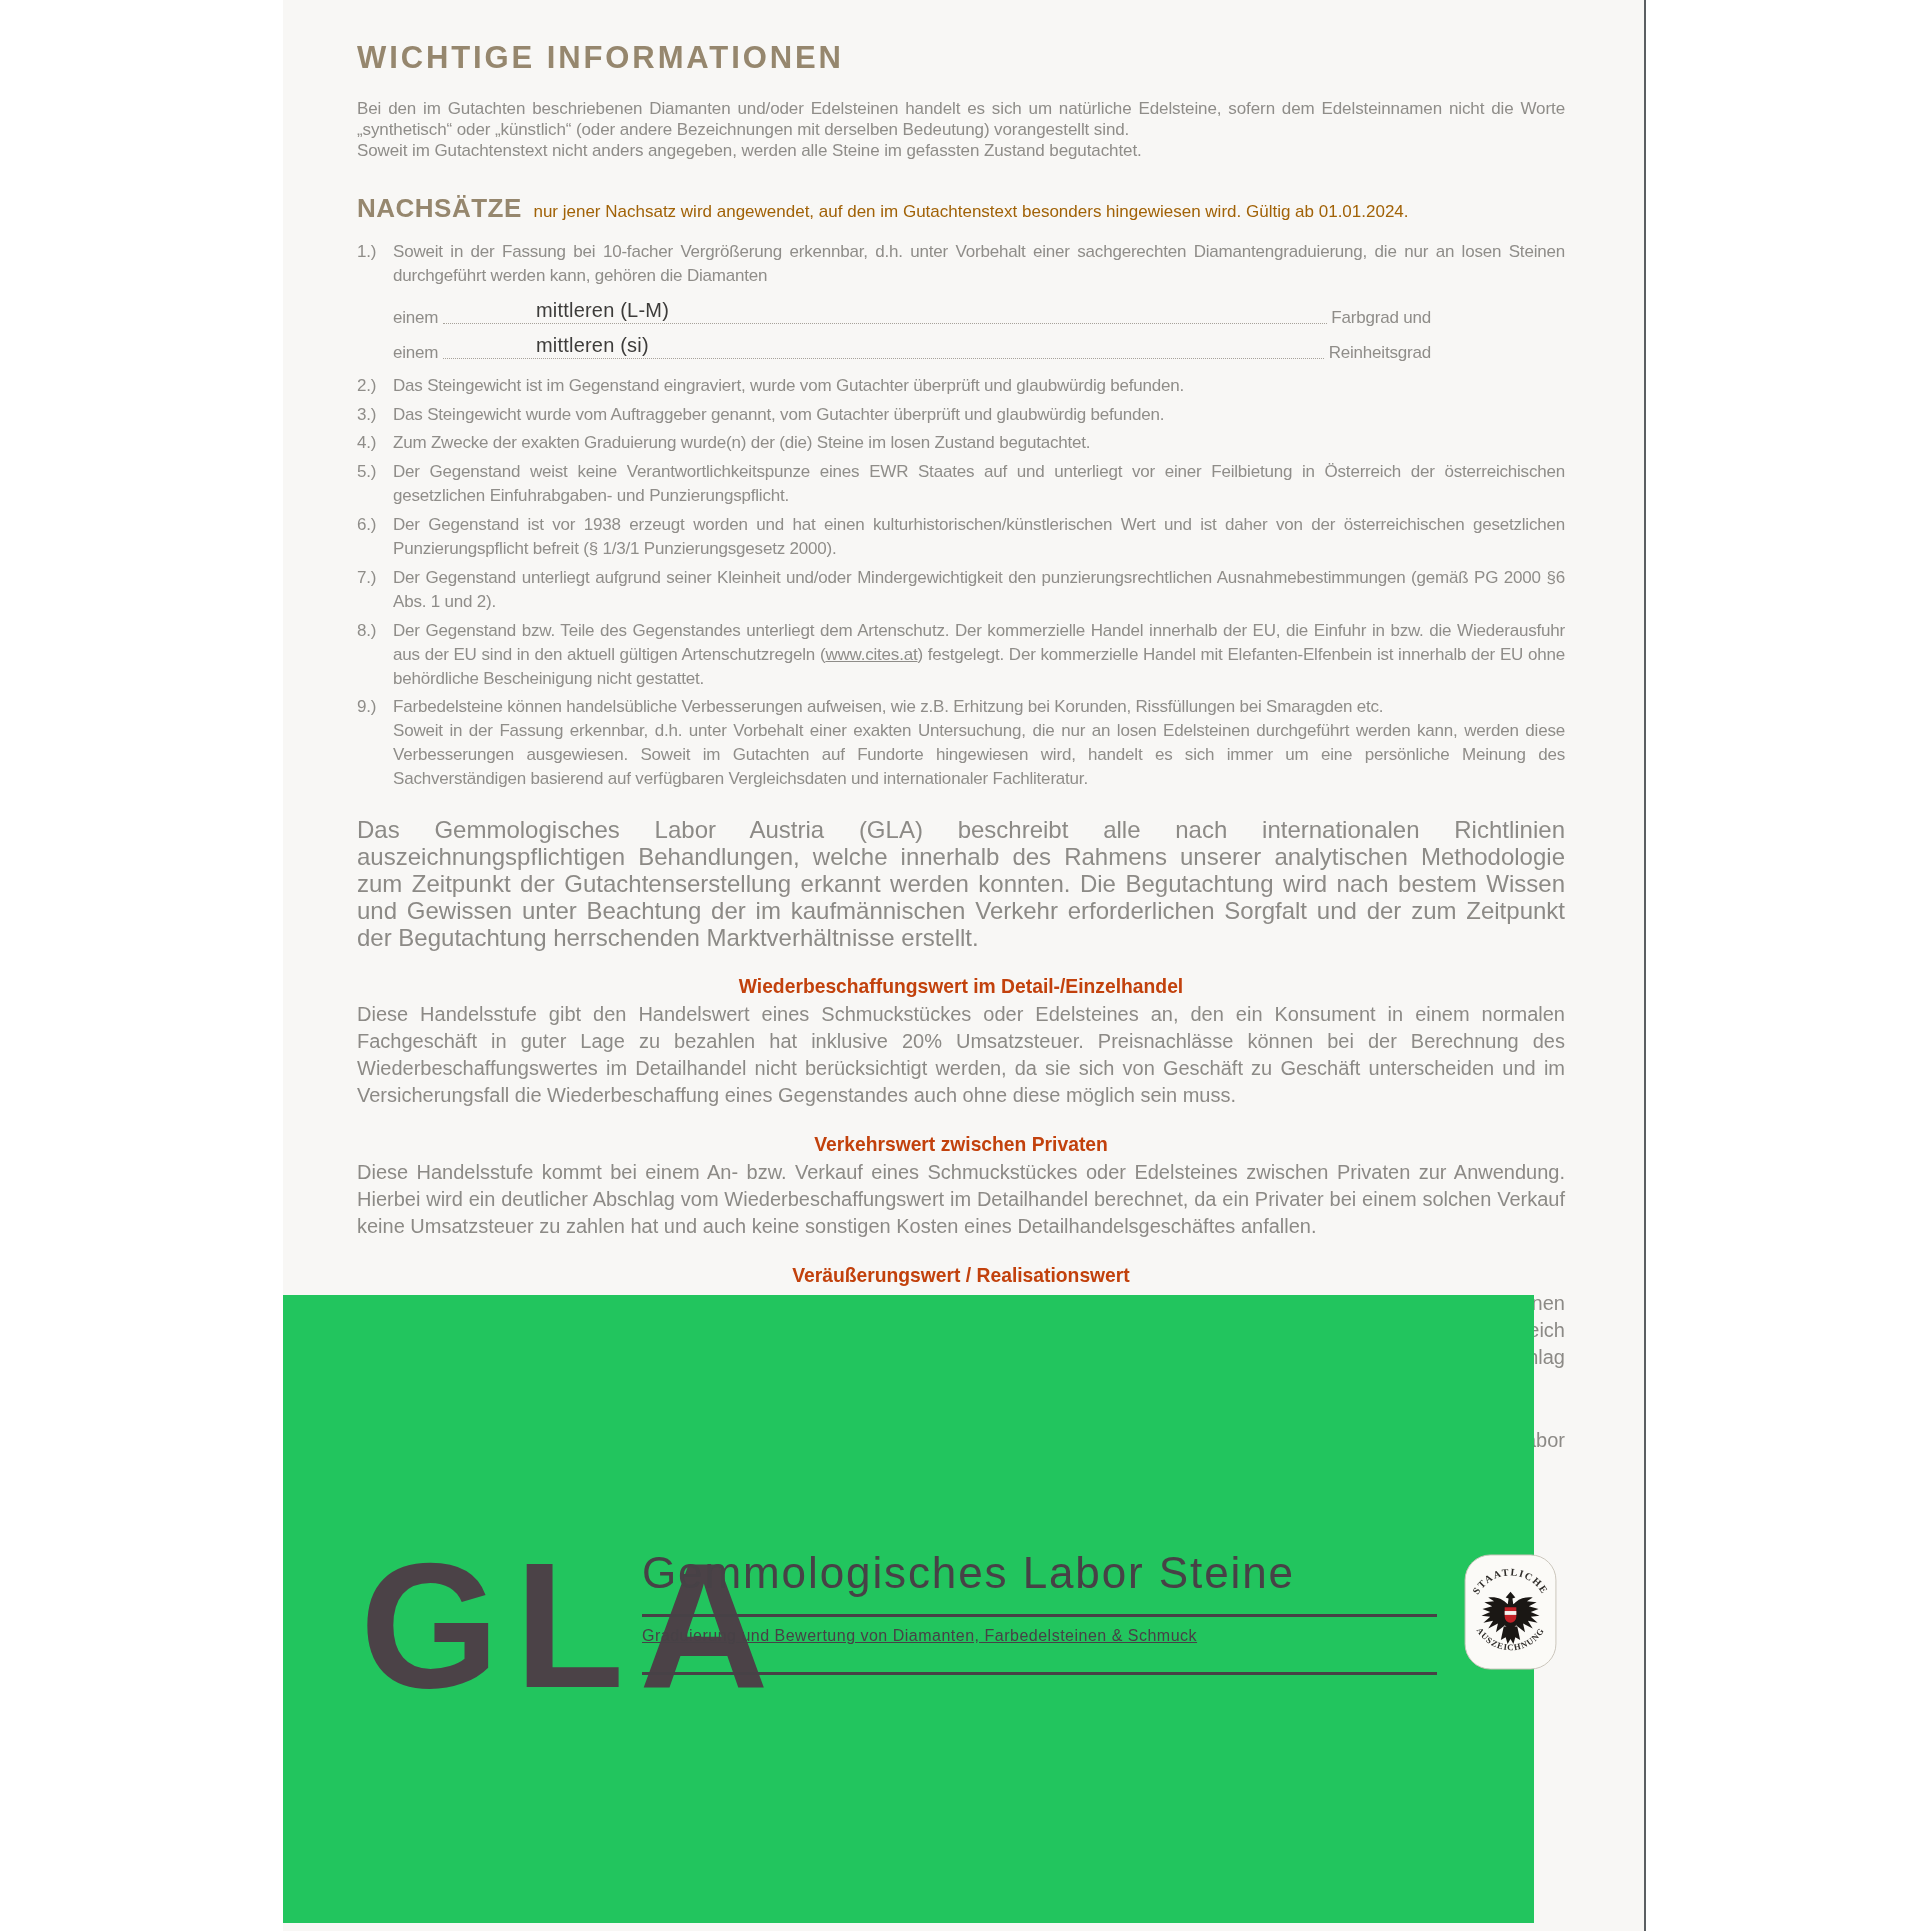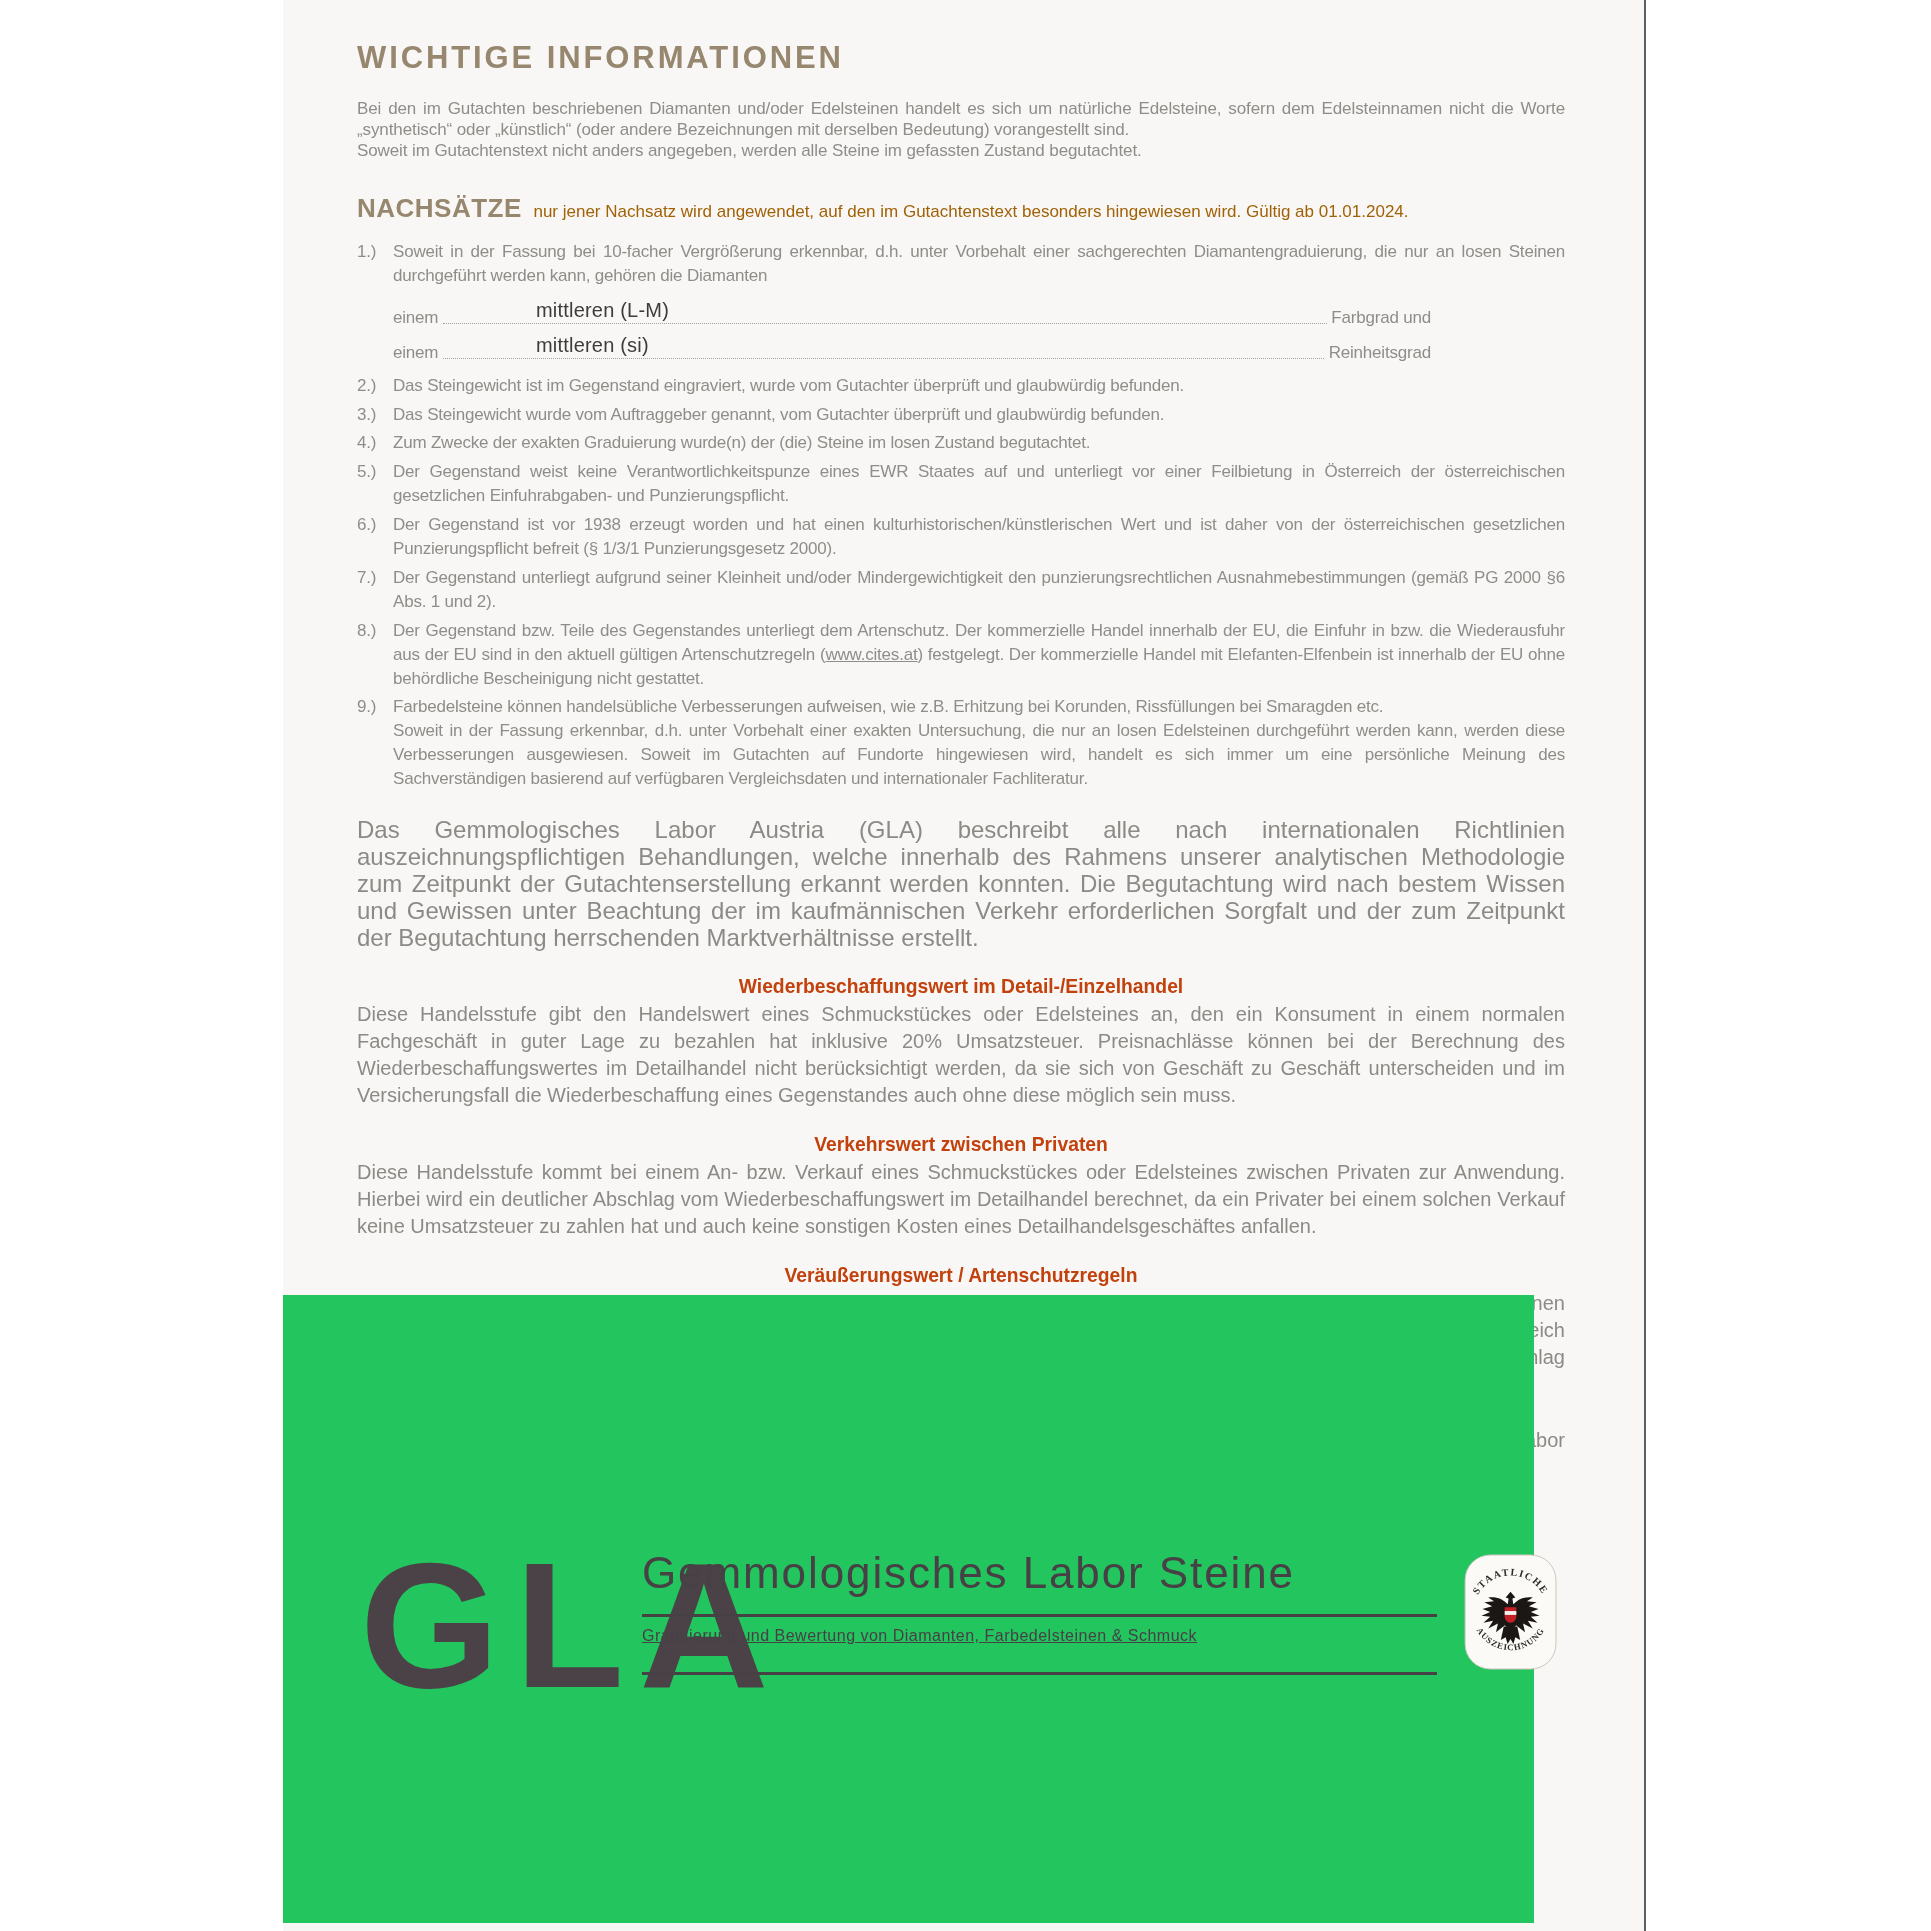--- a/index.html
+++ b/index.html
@@ -142,21 +142,21 @@
         <div class="section-h">Wiederbeschaffungswert im Detail-/Einzelhandel</div>
         <p class="section-b">Diese Handelsstufe gibt den Handelswert eines Schmuckstückes oder Edelsteines an, den ein Konsument in einem normalen Fachgeschäft in guter Lage zu bezahlen hat inklusive 20% Umsatzsteuer. Preisnachlässe können bei der Berechnung des Wiederbeschaffungswertes im Detailhandel nicht berücksichtigt werden, da sie sich von Geschäft zu Geschäft unterscheiden und im Versicherungsfall die Wiederbeschaffung eines Gegenstandes auch ohne diese möglich sein muss.</p>
       </div>
 
       <div class="section">
         <div class="section-h">Verkehrswert zwischen Privaten</div>
         <p class="section-b">Diese Handelsstufe kommt bei einem An- bzw. Verkauf eines Schmuckstückes oder Edelsteines zwischen Privaten zur Anwendung. Hierbei wird ein deutlicher Abschlag vom Wiederbeschaffungswert im Detailhandel berechnet, da ein Privater bei einem solchen Verkauf keine Umsatzsteuer zu zahlen hat und auch keine sonstigen Kosten eines Detailhandelsgeschäftes anfallen.</p>
       </div>
 
       <div class="section">
-        <div class="section-h">Veräußerungswert / Artenschutzregeln</div>
+        <div class="section-h">Veräußerungswert / Realisationswert</div>
         <p class="section-b">Dieser Wert wird angewendet bei einem Verkauf eines Schmuckstückes oder Edelsteines von einer Privatperson an einen erwerbsmäßigen Wiederverkäufer (z.B. Juwelier, Antiquitätenhändler). Hierbei muss beachtet werden, dass der Wiederverkäufer gleich bezahlt und damit auch sofort das Lagerrisiko übernimmt. Durch diese Nachteile wird bei dieser Handelsstufe ein signifikanter Abschlag vom Wiederbeschaffungswert im Detailhandel berechnet.</p>
       </div>
 
       <p class="closing">
         <span>Bei Verwendung des Gutachtens für einen anderen als vom Auftraggeber genannten Zweck wird eine Rücksprache mit unserem Labor empfohlen. </span><span class="bold">Die missbräuchliche Verwendung von Gutachten kann gerichtlich verfolgt werden.</span>
       </p>
 
     </div>
 
     <div class="band">

